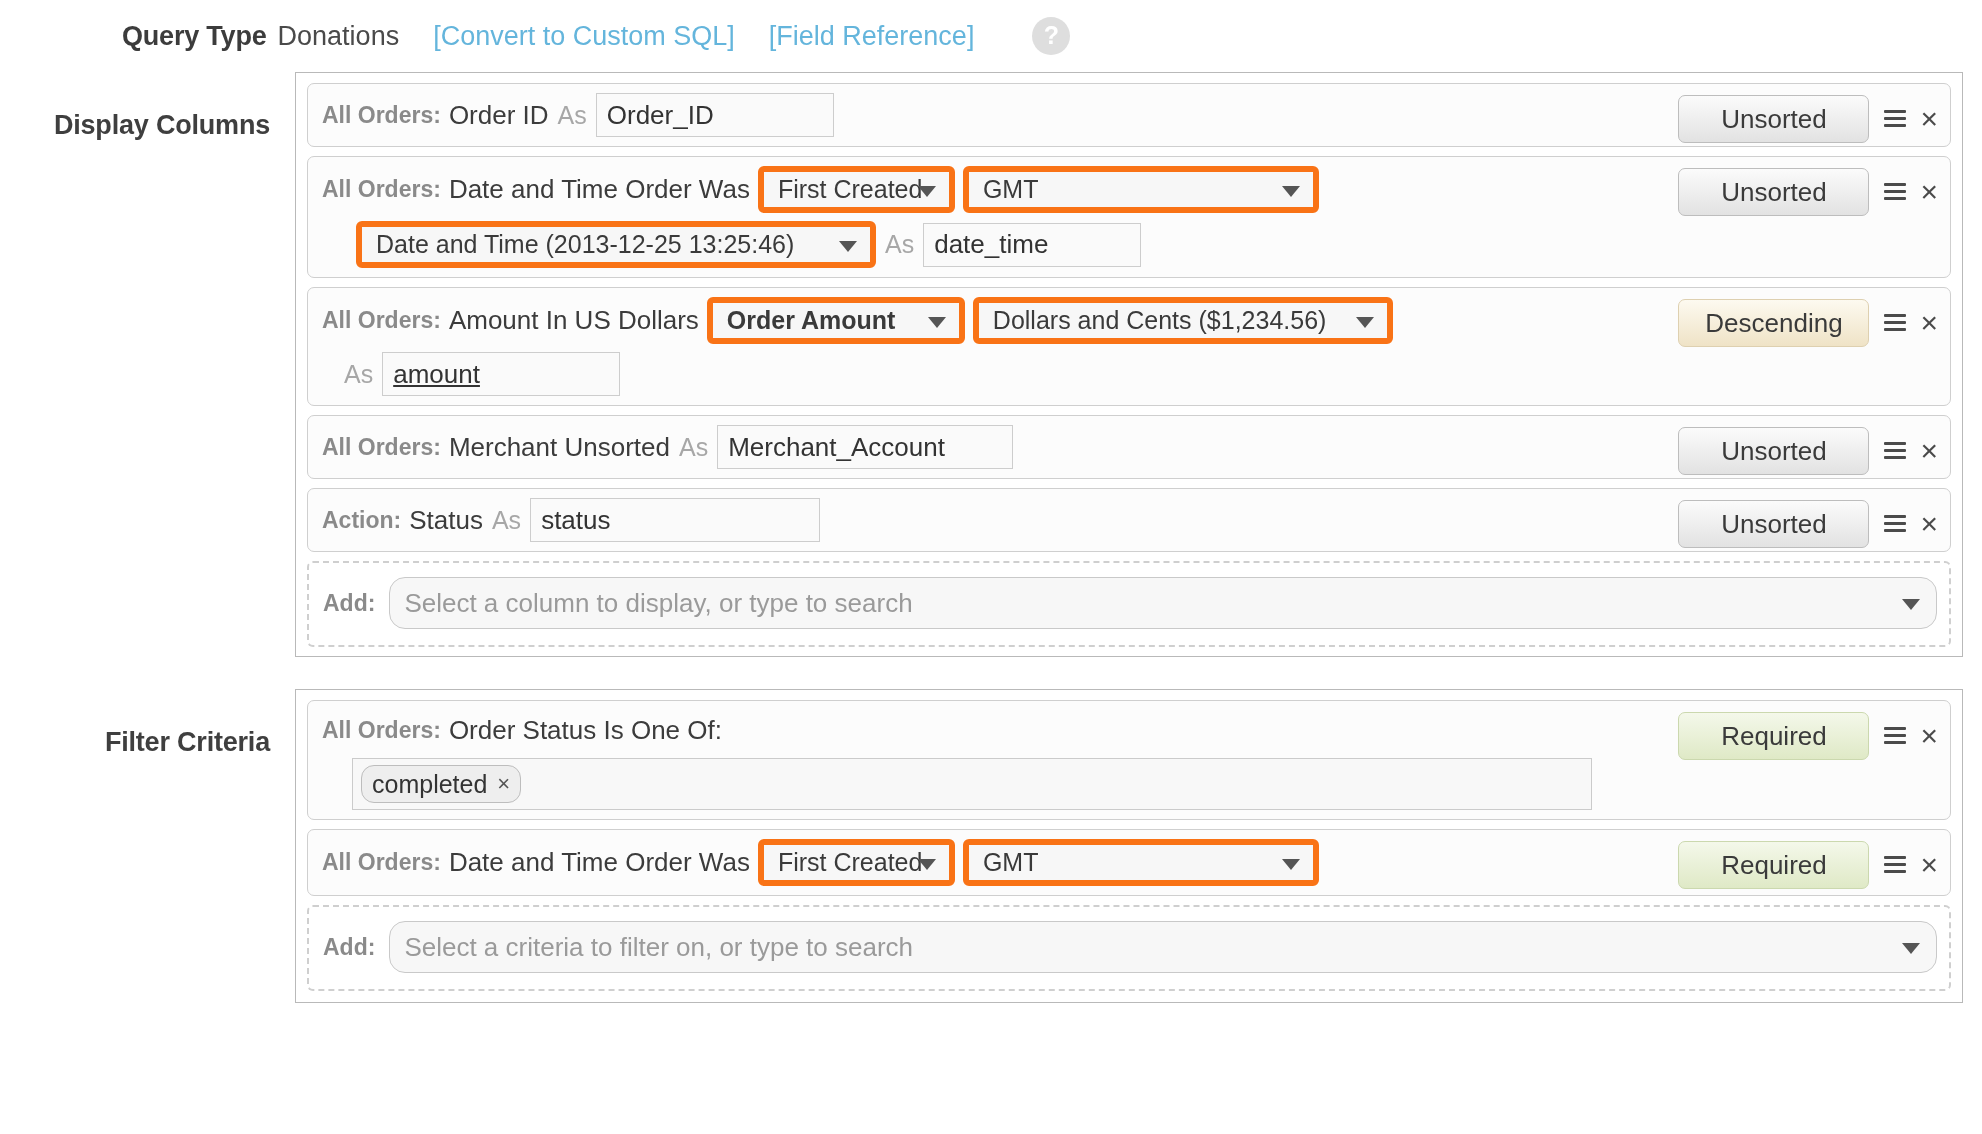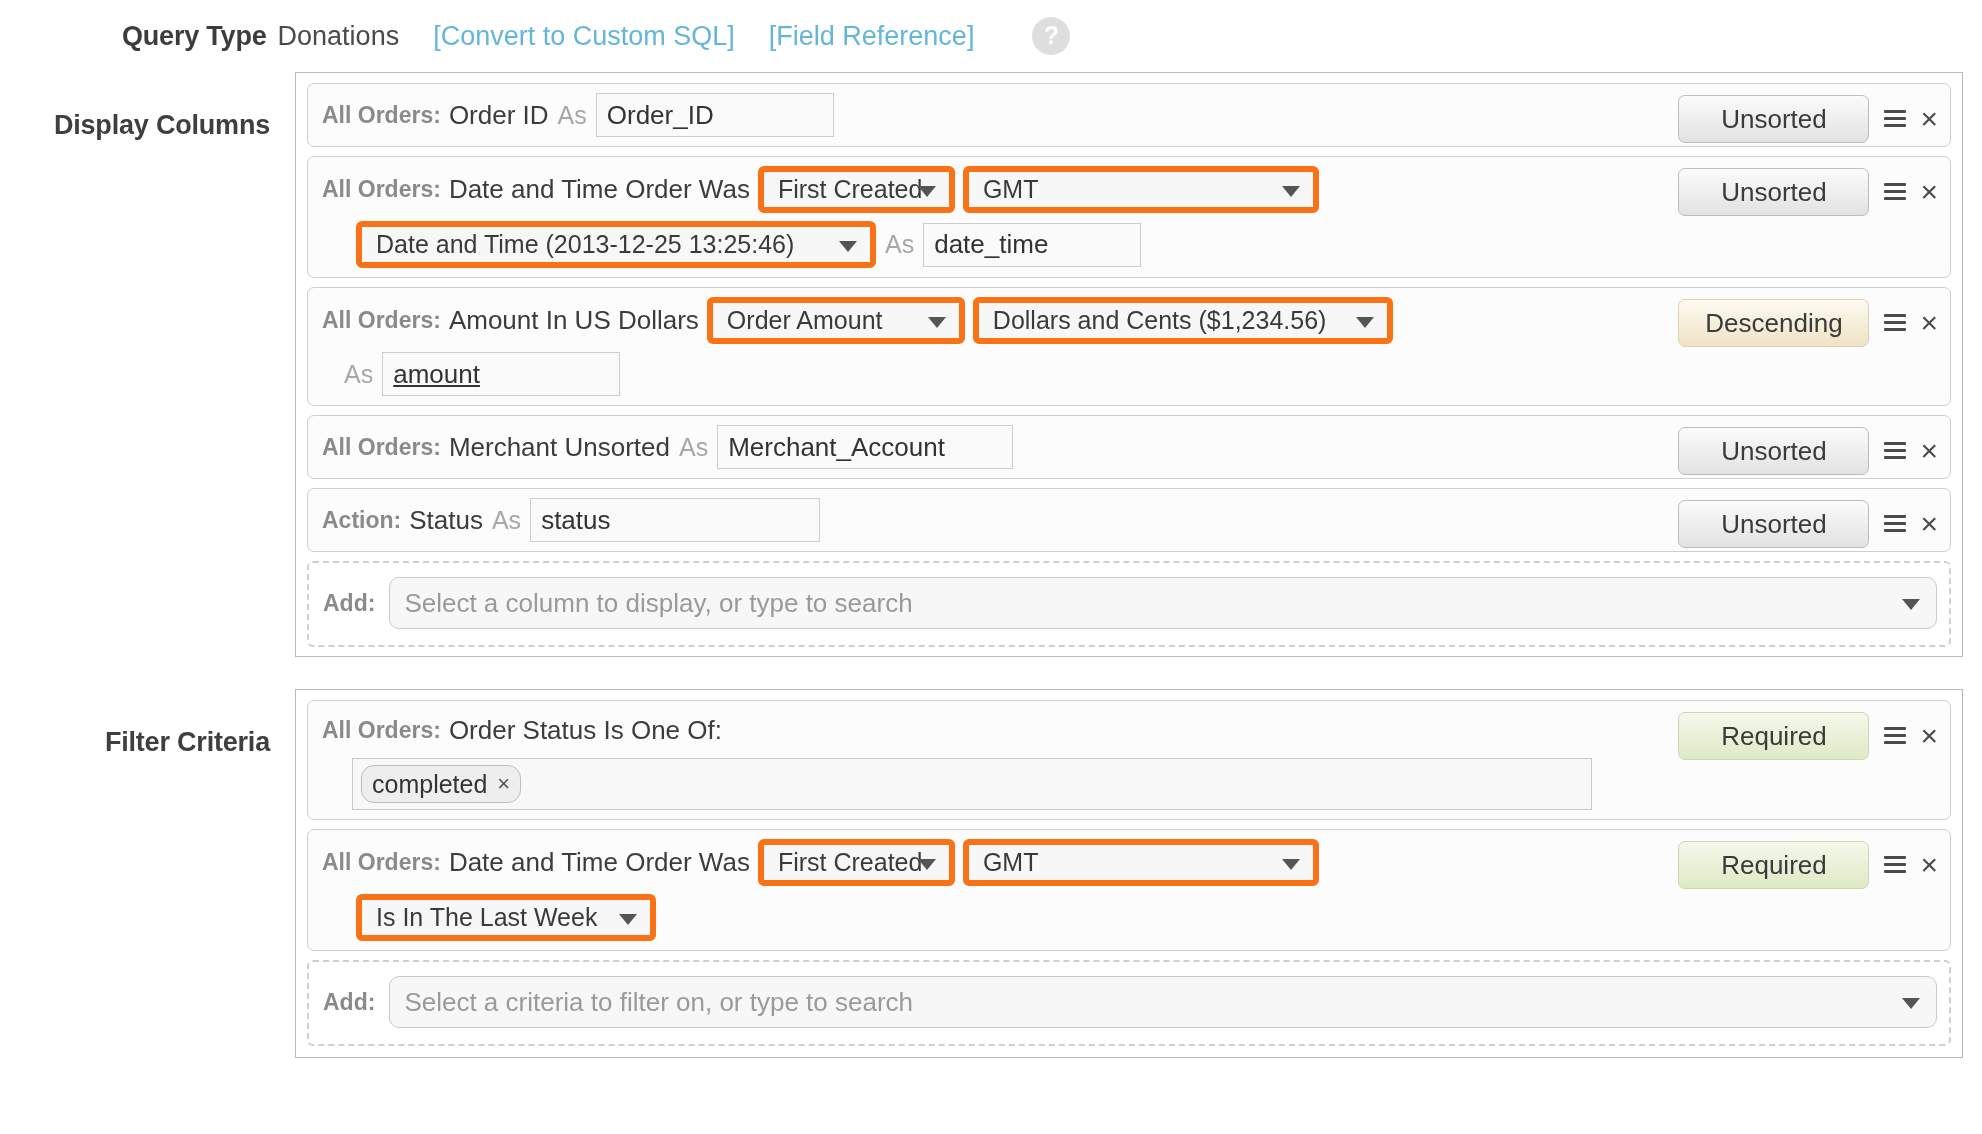--- a/index.html
+++ b/index.html
@@ -158,21 +158,21 @@
     top: 50%;
     margin-top: -4px;
     width: 0; height: 0;
     border-left: 9px solid transparent;
     border-right: 9px solid transparent;
     border-top: 11px solid #555;
   }
   .sel.first-created { width: 197px; }
   .sel.tz { width: 356px; padding-right: 50px; }
   .sel.money { width: 420px; }
-  .sel.order-amount { width: 258px; }
+  .sel.order-amount { width: 258px; font-weight: bold; }
   .sel.dt-long { width: 520px; margin-left: 34px; }
   .sel.lastweek { width: 300px; margin-left: 34px; }
 
   
   .row-ctrl {
     position: absolute;
     top: 11px;
     right: 12px;
     display: flex;
     align-items: center;
@@ -265,21 +265,21 @@
     font-weight: bold;
     color: #8a8a8a;
     margin-right: 14px;
     white-space: nowrap;
   }
   .add-select {
     position: relative;
     flex: 1;
     height: 52px;
     border: 1px solid #c9c9c9;
-    border-radius: 10px;
+    border-radius: 16px;
     background: #f7f7f7;
     display: flex;
     align-items: center;
     padding: 0 48px 0 14px;
     cursor: pointer;
   }
   .add-select .ph {
     font-size: 26px;
     color: #9a9a9a;
     white-space: nowrap;
@@ -472,26 +472,20 @@
           <span class="fieldname">Date and Time Order Was</span>
           <span class="sel first-created">
             <span>First Created</span>
             <span class="caret"></span>
           </span>
           <span class="sel tz">
             <span>GMT</span>
             <span class="caret"></span>
           </span>
         </div>
-        <div class="row-line">
-          <span class="sel lastweek">
-            <span>Is In The Last Week</span>
-            <span class="caret"></span>
-          </span>
-        </div>
         <div class="row-ctrl">
           <button class="sort-btn required">Required</button>
           <span class="ic-menu">
               <span></span>
               <span></span>
               <span></span>
             </span>
           <span class="ic-close">×</span>
         </div>
       </div>

